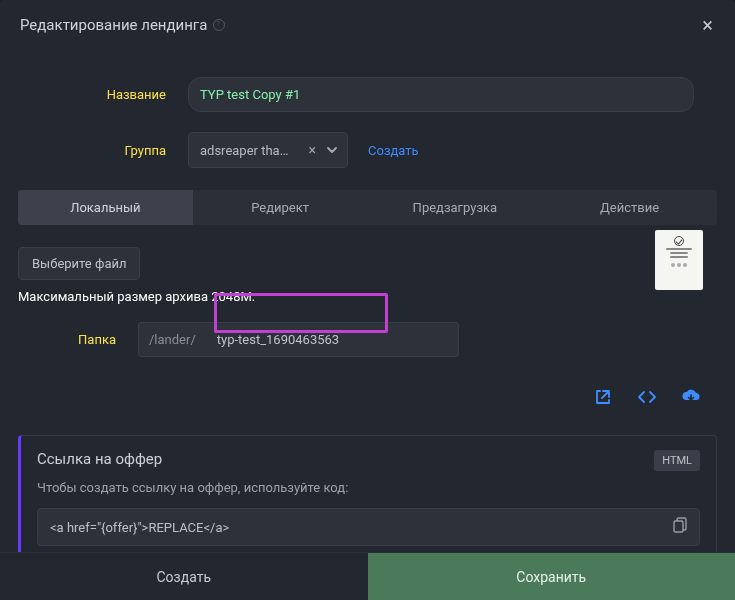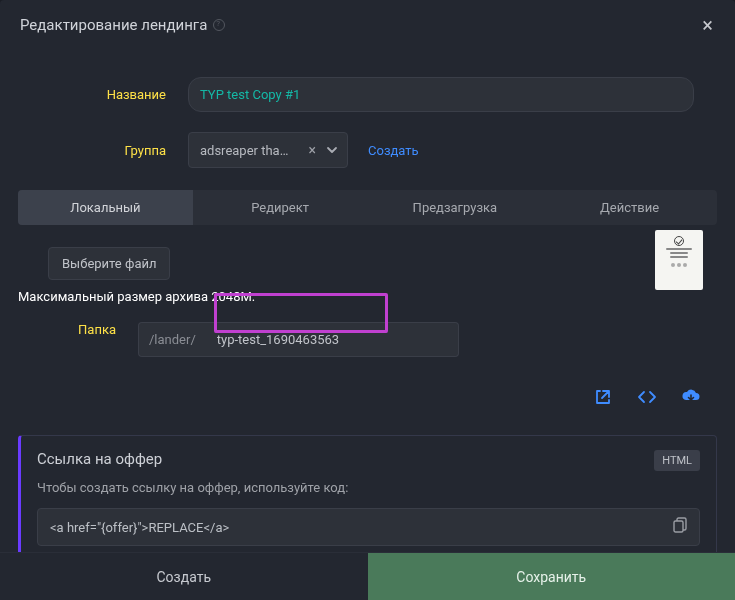--- a/index.html
+++ b/index.html
@@ -11,42 +11,42 @@
   .info-icon { width: 12px; height: 12px; border: 1px solid #676b73; border-radius: 50%; position: relative; opacity: .7; }
   .info-icon::after { content: "?"; font-size: 8px; color: #676b73; position: absolute; top: -1px; left: 2px; }
   .close-btn { color: #c6c8cd; font-size: 20px; background: none; border: none; cursor: pointer; padding: 0 4px; }
 
   .body { padding: 10px 18px 0 18px; }
 
   .form-row { display: flex; align-items: center; margin-bottom: 16px; }
   .form-row.first { margin-top: 16px; margin-bottom: 20px; }
   .form-label { width: 170px; text-align: right; padding-right: 22px; color: #fde047; font-size: 13px; }
 
-  .text-input { background: #2d3139; border: 1px solid #3a3e48; border-radius: 13px; color: #14b8a6; font-size: 13px; padding: 9px 11px; width: 506px; }
+  .text-input { background: #2d3139; border: 1px solid #3a3e48; border-radius: 13px; color: #86efac; font-size: 13px; padding: 9px 11px; width: 506px; }
   .text-input::placeholder { color: #5d6068; }
 
   .group-wrap { display: flex; align-items: center; gap: 20px; }
   .select { background: #2d3139; border: 1px solid #3a3e48; border-radius: 4px; color: #b7bac0; font-size: 13px; padding: 9px 9px 9px 11px; width: 160px; display: flex; align-items: center; justify-content: space-between; cursor: pointer; }
   .select-clear { color: #9da0a7; font-size: 14px; padding: 0 4px; cursor: pointer; }
   .select-caret { margin-left: 6px; }
   .select-caret svg { display: block; }
   .link-create { color: #3f8cff; font-size: 13px; cursor: pointer; }
 
   .tabs { display: flex; margin-top: 22px; border-radius: 4px; overflow: hidden; background: #2b2f38; }
   .tab { flex: 1; text-align: center; padding: 10px 0; color: #a6a9af; font-size: 13px; cursor: pointer; }
   .tab.active { background: #3c414c; color: #d2d4d9; }
 
   .section { margin-top: 22px; }
   .row-zip { display: flex; align-items: flex-start; }
   .row-zip .form-label { width: 120px; padding-top: 8px; }
   .zip-content { }
-  .file-btn { background: #2d3139; border: 1px solid #3a3e48; color: #c0c3c9; font-size: 13px; padding: 8px 13px; border-radius: 4px; cursor: pointer; margin-left: 30px; }
+  .file-btn { background: #2d3139; border: 1px solid #3a3e48; color: #c0c3c9; font-size: 13px; padding: 8px 13px; border-radius: 4px; cursor: pointer; }
   .zip-hint { color: #ffffff; font-size: 13px; margin-top: 9px; }
 
-  .row-folder { display: flex; align-items: flex-start; margin-top: 18px; }
+  .row-folder { display: flex; align-items: center; margin-top: 18px; }
   .row-folder .form-label { width: 120px; }
   .folder-prefix { background: #2d3139; border: 1px solid #3a3e48; border-right: none; border-radius: 4px 0 0 4px; color: #8a8d94; font-size: 13px; padding: 9px 10px; }
   .folder-input { background: #2d3139; border: 1px solid #3a3e48; border-left: none; border-radius: 0 4px 4px 0; color: #c0c3c9; font-size: 13px; padding: 9px 11px; width: 253px; }
 
   .highlight-box { position: absolute; border: 3px solid #c040d0; left: 214px; top: 293px; width: 174px; height: 40px; pointer-events: none; border-radius: 2px; }
 
   .preview-thumb { position: absolute; right: 32px; top: 230px; width: 48px; height: 60px; background: #f5f5f2; border-radius: 2px; display: flex; flex-direction: column; align-items: center; justify-content: flex-start; padding-top: 6px; gap: 2px; }
   .preview-thumb .check { width: 10px; height: 10px; border: 1px solid #444; border-radius: 50%; position: relative; }
   .preview-thumb .check::after { content: ""; position: absolute; left: 2px; top: 1px; width: 3px; height: 5px; border-right: 1px solid #444; border-bottom: 1px solid #444; transform: rotate(40deg); }
   .preview-thumb .lines { width: 26px; height: 2px; background: #888; border-radius: 1px; }

